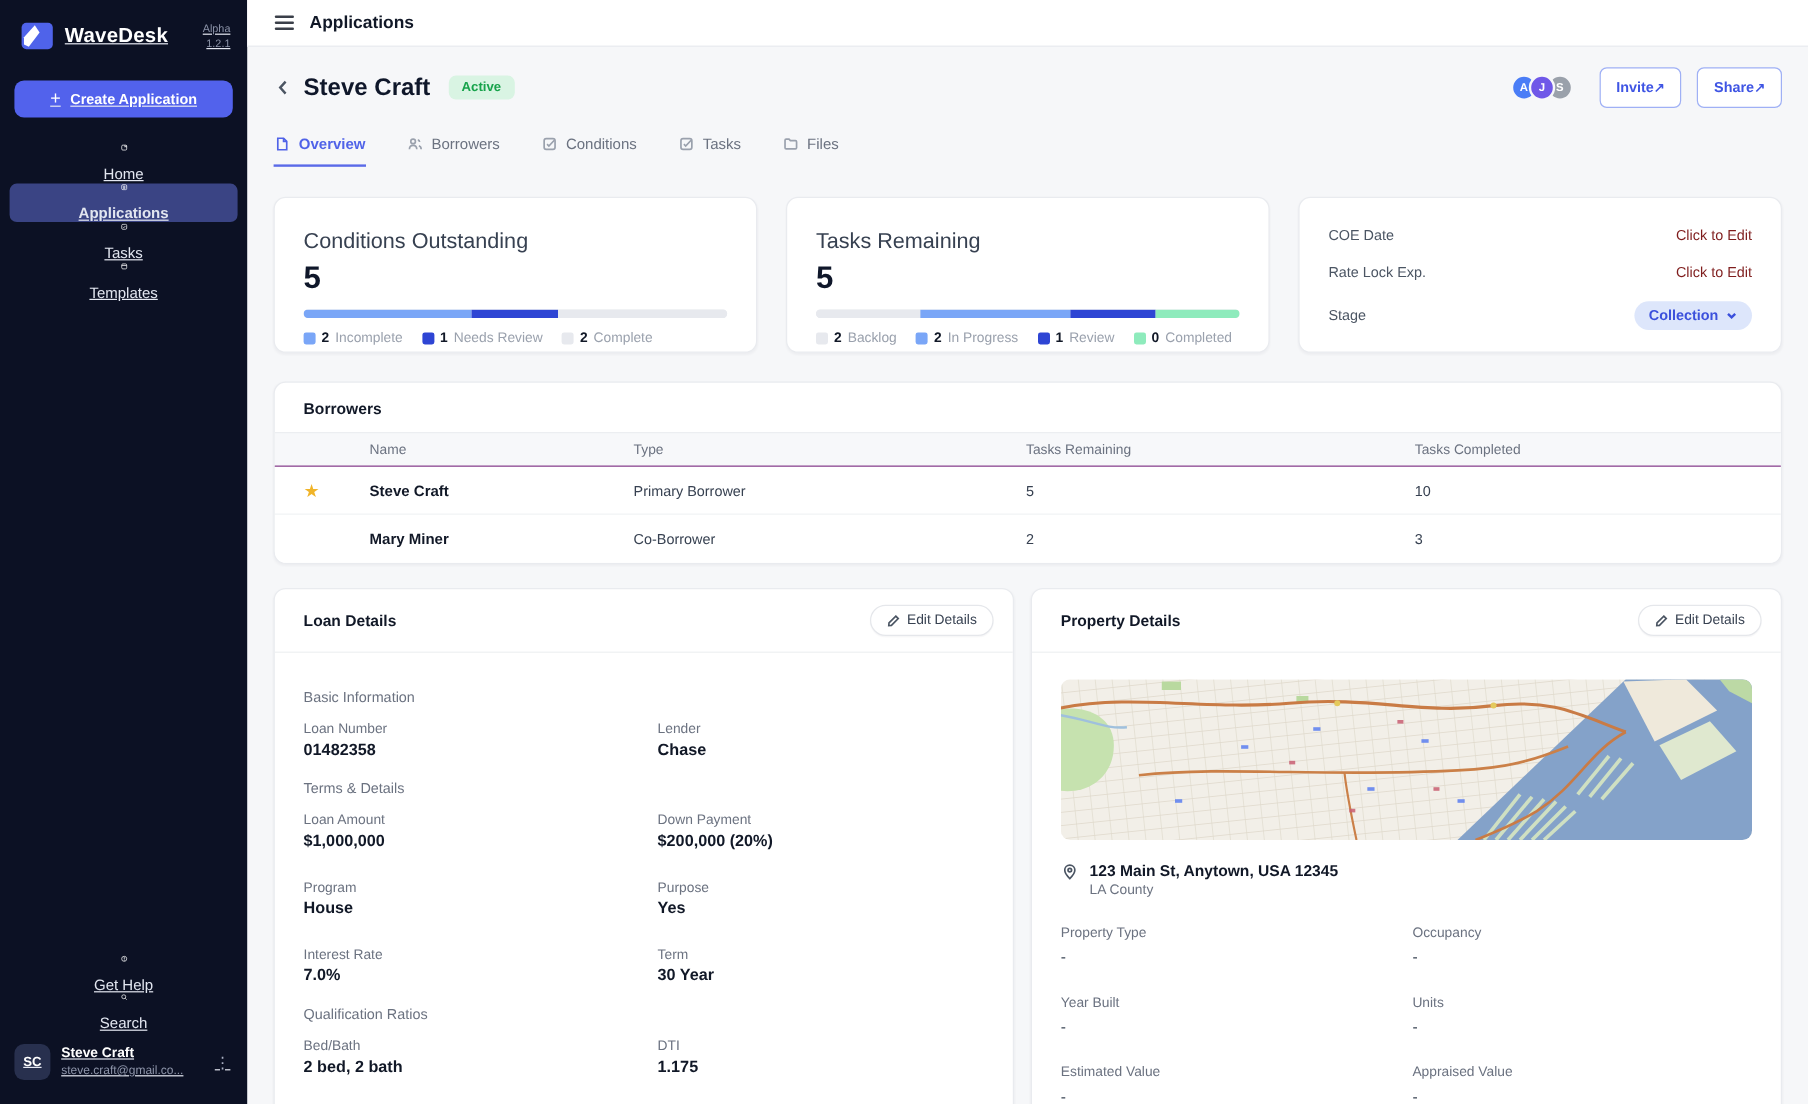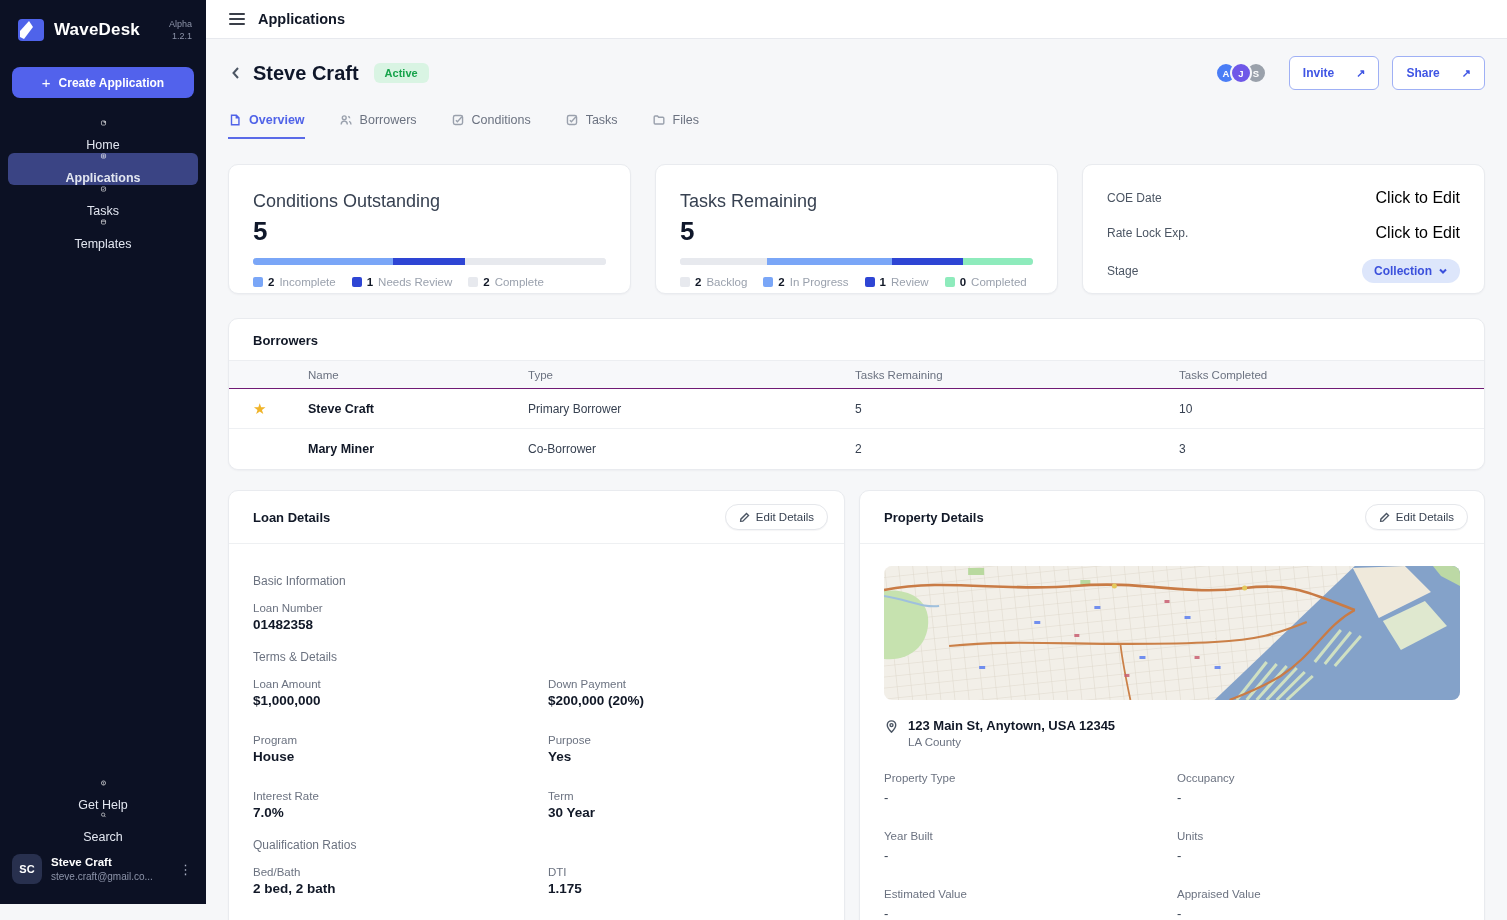--- a/index.html
+++ b/index.html
@@ -1,21 +1,21 @@
 <!DOCTYPE html>
 <html><head>
 <meta charset="utf-8">
 <style>
   * { margin:0; padding:0; box-sizing:border-box; }
   html,body { background:#e8eaee; }
   body { font-family:"Liberation Sans", sans-serif; }
   .app { position:relative; width:1507px; height:920px; background:#f6f7f9; overflow:hidden; }
 
   
-  .sidebar { position:absolute; left:0; top:0; bottom:16px; width:206px; background:#0c1124; color:#e5e8f2; display:flex; flex-direction:column; }
+  .sidebar { position:absolute; left:0; top:0; bottom:0; width:206px; background:#0c1124; color:#e5e8f2; display:flex; flex-direction:column;text-decoration:underline; }
   .logo-row { display:flex; align-items:flex-start; padding:15px 14px 0 16px; gap:8px; }
   .logo-mark { width:30px; height:30px; flex:0 0 auto; }
   .logo-name { font-size:17px; font-weight:700; color:#fff; letter-spacing:.2px; margin-top:5px; }
   .version { margin-left:auto; text-align:right; font-size:9px; color:#8d94a9; line-height:1.35; margin-top:3px; }
   .create-btn { margin:22px 12px 0 12px; height:31px; border-radius:8px; background:#5262ec; color:#fff; font-size:12px; font-weight:600; display:flex; align-items:center; justify-content:center; gap:8px; cursor:pointer; }
   .create-btn .plus { font-size:15px; font-weight:400; line-height:1; }
   .nav { margin-top:22px; display:flex; flex-direction:column; gap:1px; }
   .nav-item { display:flex; align-items:center; gap:12px; height:32px; margin:0 8px; padding:0 10px; border-radius:6px; font-size:12.5px; color:#e2e6f0; cursor:pointer;flex-direction:column; }
   .nav-item.active { background:#3a4484; font-weight:600; }
   .nav-item svg { width:15px; height:15px; stroke:#ffffff; fill:none; stroke-width:1.6; }
@@ -40,21 +40,21 @@
   .back { color:#6b7280; cursor:pointer; display:flex; align-items:center; margin-right:9px; }
   .back svg { width:16px; height:16px; stroke:#4b5563; fill:none; stroke-width:2; }
   .page-title { font-size:20px; font-weight:700; color:#0f172a; }
   .status-badge { margin-left:15px; background:#d9f4e3; color:#17a34b; font-size:11px; font-weight:600; padding:4px 11px; border-radius:6px; }
   .head-right { margin-left:auto; display:flex; align-items:center; gap:13px; }
   .avatar-group { display:flex; margin-right:9px; }
   .avatar { width:22px; height:22px; border-radius:50%; color:#fff; font-size:9.5px; font-weight:700; display:flex; align-items:center; justify-content:center; border:2px solid #f6f7f9; cursor:pointer; }
   .avatar.a1 { background:#4a7df6; z-index:2; }
   .avatar.a2 { background:#6f58e8; margin-left:-7px; z-index:3; }
   .avatar.a3 { background:#9aa1ab; margin-left:-7px; z-index:1; }
-  .link-btn { height:27px; background:#fff; border:1px solid #9fb0f5; border-radius:6px; color:#3f55e4; font-size:12px; font-weight:600; display:flex; align-items:center; gap:22px; padding:16px 13px; cursor:pointer; }
+  .link-btn { height:27px; background:#fff; border:1px solid #9fb0f5; border-radius:6px; color:#3f55e4; font-size:12px; font-weight:600; display:flex; align-items:center; gap:0; padding:16px 13px; cursor:pointer; }
   .link-btn .arr { font-size:11px; }
 
   .tabs { margin-top:23px; display:flex; gap:34px; }
   .tab { display:flex; align-items:center; gap:7px; font-size:12.5px; font-weight:500; color:#6b7280; padding-bottom:10px; border-bottom:2.5px solid transparent; cursor:pointer; }
   .tab svg { width:14px; height:14px; stroke:#9aa1ad; fill:none; stroke-width:1.6; }
   .tab.active { color:#5063e8; font-weight:700; border-bottom-color:#5a6ae8; }
   .tab.active svg { stroke:#5063e8; }
 
   
   .card { background:#fff; border:1px solid #e9ebef; border-radius:10px; box-shadow:0 1px 2px rgba(16,24,40,.04); }
@@ -64,21 +64,21 @@
   .sum-count { font-size:26px; font-weight:700; color:#0f172a; margin-top:4px; }
   .bar { margin-top:11px; height:7px; border-radius:4px; overflow:hidden; display:flex; background:#e7e9ee; }
   .bar .seg { height:100%; }
   .legend { margin-top:11px; display:flex; gap:16px; align-items:center; flex-wrap:nowrap; }
   .leg-item { display:flex; align-items:center; gap:5px; font-size:11.5px; color:#9aa1ad; white-space:nowrap; }
   .leg-item .sw { width:10px; height:10px; border-radius:2px; flex:0 0 auto; }
   .leg-item b { color:#111827; font-weight:700; }
   .info-card { padding:24px 24px 0 24px; }
   .info-row { display:flex; align-items:center; justify-content:space-between; margin-bottom:17px; }
   .info-label { font-size:12px; color:#4b5563; }
-  .info-value { font-size:16px; color:#000000; cursor:pointer; }
+  .info-value { font-size:12px; color:#7f1d1d; cursor:pointer; }
   .stage-pill { background:#dde6fb; color:#3b50dc; font-size:12px; font-weight:700; padding:5px 12px; border-radius:14px; display:flex; align-items:center; gap:6px; cursor:pointer; }
   .stage-pill svg { width:10px; height:10px; stroke:#3b50dc; stroke-width:2; fill:none; }
 
   
   .borrowers-card { margin-top:24px; }
   .bc-title { padding:14px 24px 12px 24px; font-size:13px; font-weight:700; color:#111827; }
   .btable-head, .btable-row { display:grid; grid-template-columns:79px 220px 327px 324px 1fr; align-items:center; }
   .btable-head { height:29px; background:#f7f8fa; border-top:1px solid #eceef1; border-bottom:1px solid #701a75; font-size:11.5px; color:#6b7280; }
   .btable-row { height:40px; border-bottom:1px solid #eef0f3; cursor:pointer; background:#fff; }
   .btable-row:last-child { border-bottom:none; border-radius:0 0 10px 10px; }
@@ -384,20 +384,24 @@
                 </svg>
               <span>Edit Details</span>
             </button>
           </div>
           <div class="dc-body">
             <div class="sec-head">Basic Information</div>
             <div class="fgrid">
               <div>
                 <div class="field-label">Loan Number</div>
                 <div class="field-value">01482358</div>
+              </div>
+              <div>
+                <div class="field-label">Lender</div>
+                <div class="field-value">Chase</div>
               </div>
             </div>
 
             <div class="sec-head">Terms &amp; Details</div>
             <div class="fgrid">
               <div>
                 <div class="field-label">Loan Amount</div>
                 <div class="field-value">$1,000,000</div>
               </div>
               <div>

